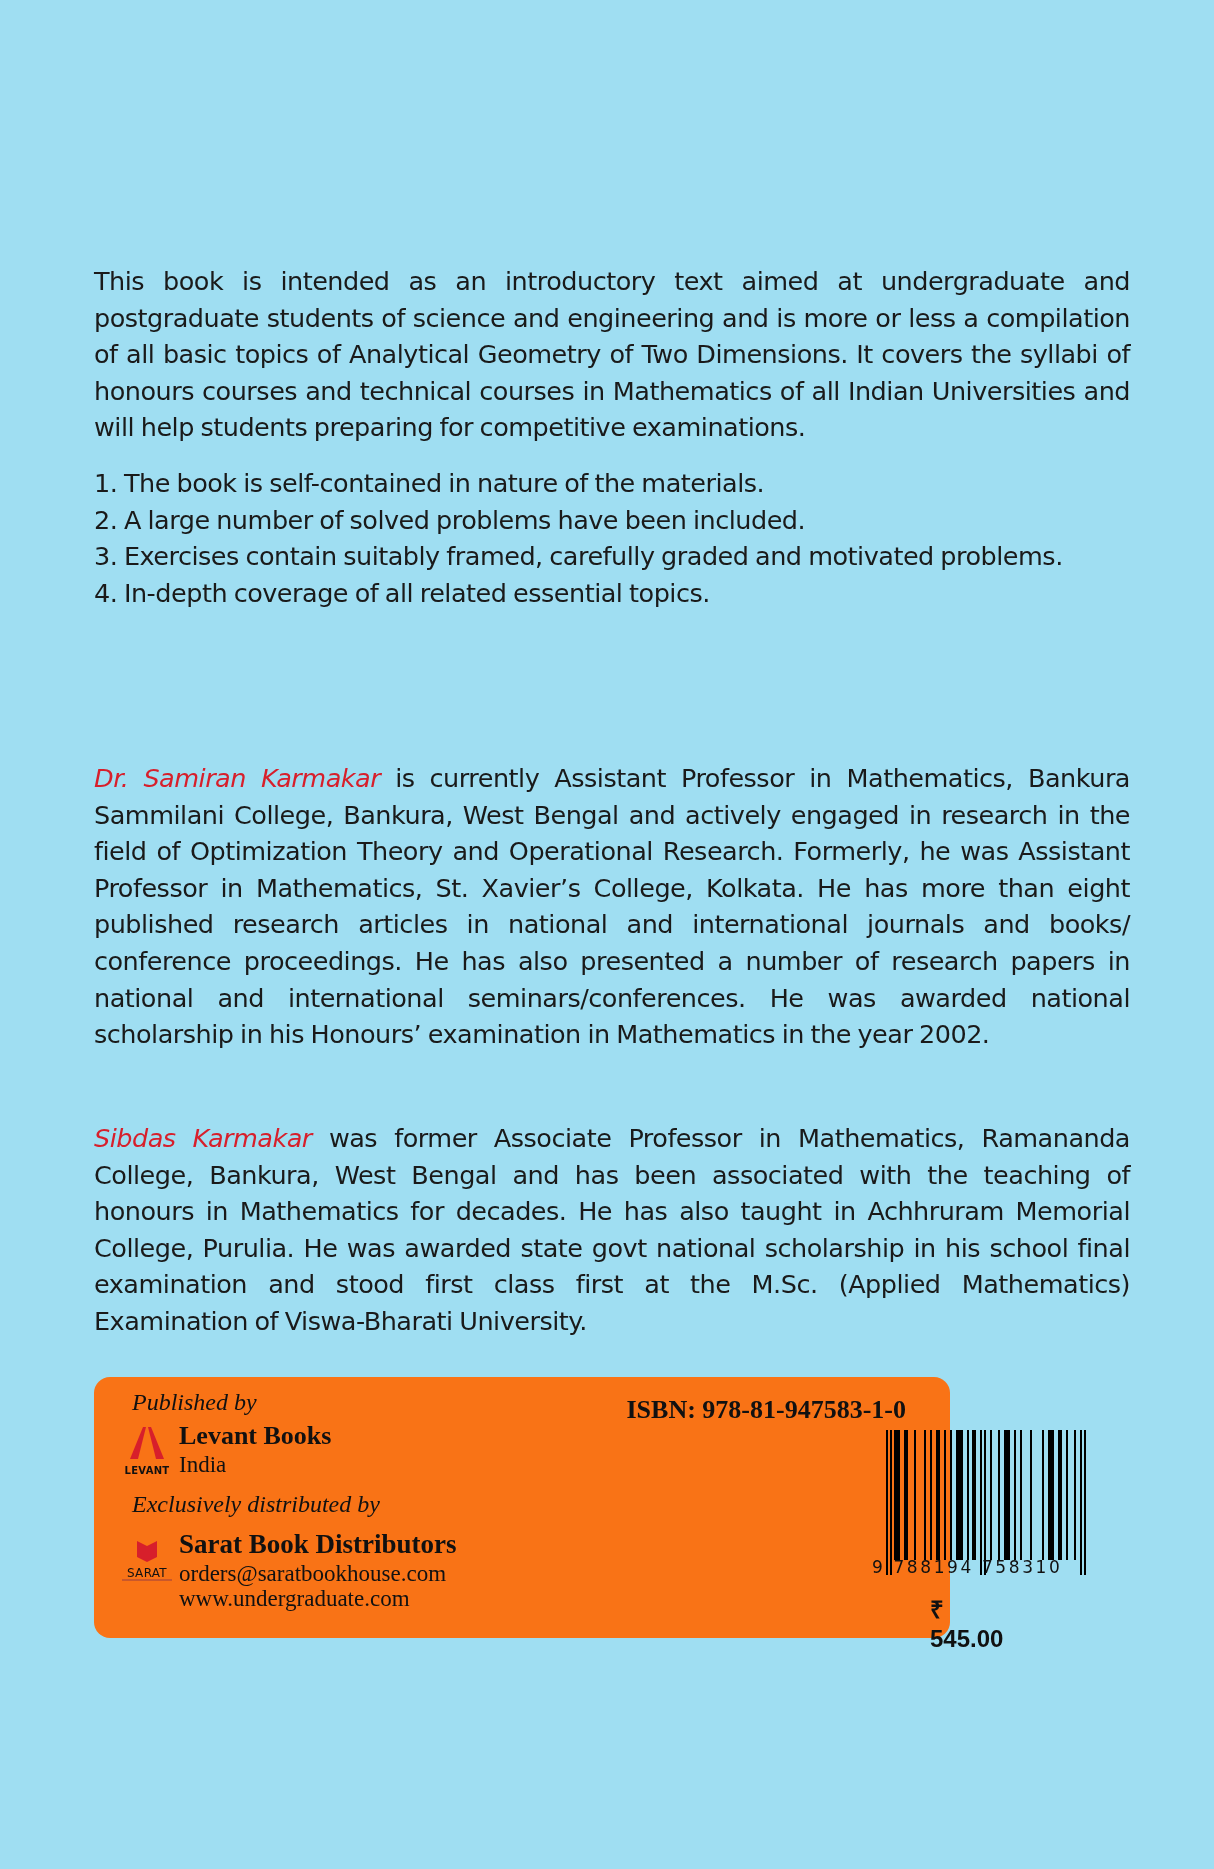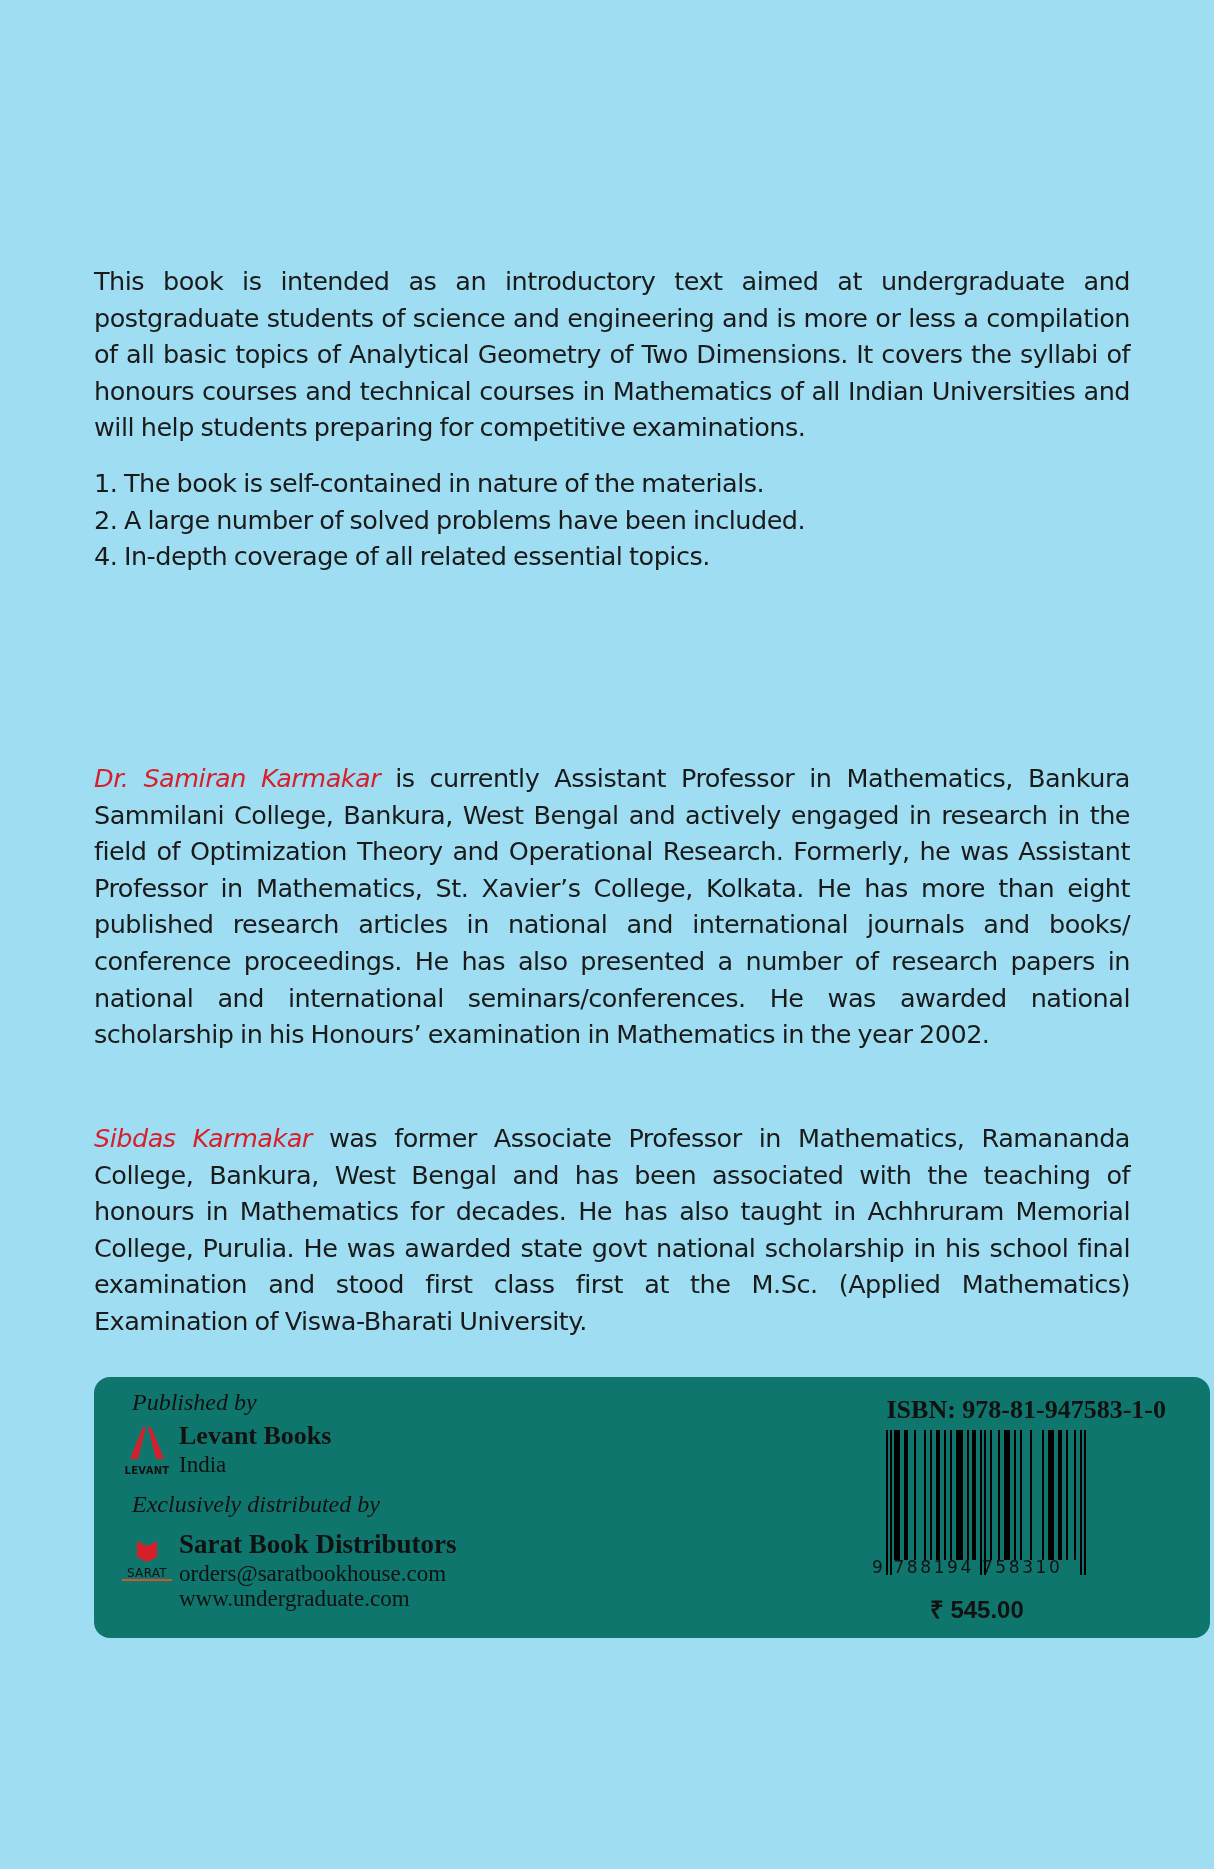--- a/index.html
+++ b/index.html
@@ -30,22 +30,22 @@
   #features { top: 465px; }
   #features .title { color: #d71f2b; font-size: 25.5px; line-height: 36.6px; letter-spacing: -0.5px; }
   #features ol { list-style: none; margin: 0; padding: 0; }
   #features li { font-size: 25.5px; line-height: 36.6px; letter-spacing: -0.5px; word-spacing: -1px; }
   #bio1 { top: 760px; }
   #bio2 { top: 1120px; }
 
   .pubbox {
     position: absolute;
     left: 94px; top: 1377px;
-    width: 1116px; height: 261px;
-    background: #0f766e;
+    width: 856px; height: 261px;
+    background: #f97316;
     border-radius: 16px;
     font-family: "Liberation Serif", "DejaVu Serif", serif;
     color: #111;
   }
   .pub-label {
     position: absolute;
     left: 38px;
     font-style: italic;
     font-size: 24px;
   }
@@ -99,20 +99,21 @@
 <body>
 
 <div class="col" id="intro">
   <p class="para">This book is intended as an introductory text aimed at undergraduate and postgraduate students of science and engineering and is more or less a compilation of all basic topics of Analytical Geometry of Two Dimensions. It covers the syllabi of honours courses and technical courses in Mathematics of all Indian Universities and will help students preparing for competitive examinations.</p>
 </div>
 
 <div class="col" id="features">
   <ol>
     <li>1. The book is self-contained in nature of the materials.</li>
     <li>2. A large number of solved problems have been included.</li>
+    <li>3. Exercises contain suitably framed, carefully graded and motivated problems.</li>
     <li>4. In-depth coverage of all related essential topics.</li>
   </ol>
 </div>
 
 <div class="col" id="bio1">
   <p class="para">
     <span class="name">Dr. Samiran Karmakar</span><span> is currently Assistant Professor in Mathematics, Bankura Sammilani College, Bankura, West Bengal and actively engaged in research in the field of Optimization Theory and Operational Research. Formerly, he was Assistant Professor in Mathematics, St. Xavier’s College, Kolkata. He has more than eight published research articles in national and international journals and books/ conference proceedings. He has also presented a number of research papers in national and international seminars/conferences. He was awarded national scholarship in his Honours’ examination in Mathematics in the year 2002.</span>
   </p>
 </div>
 

